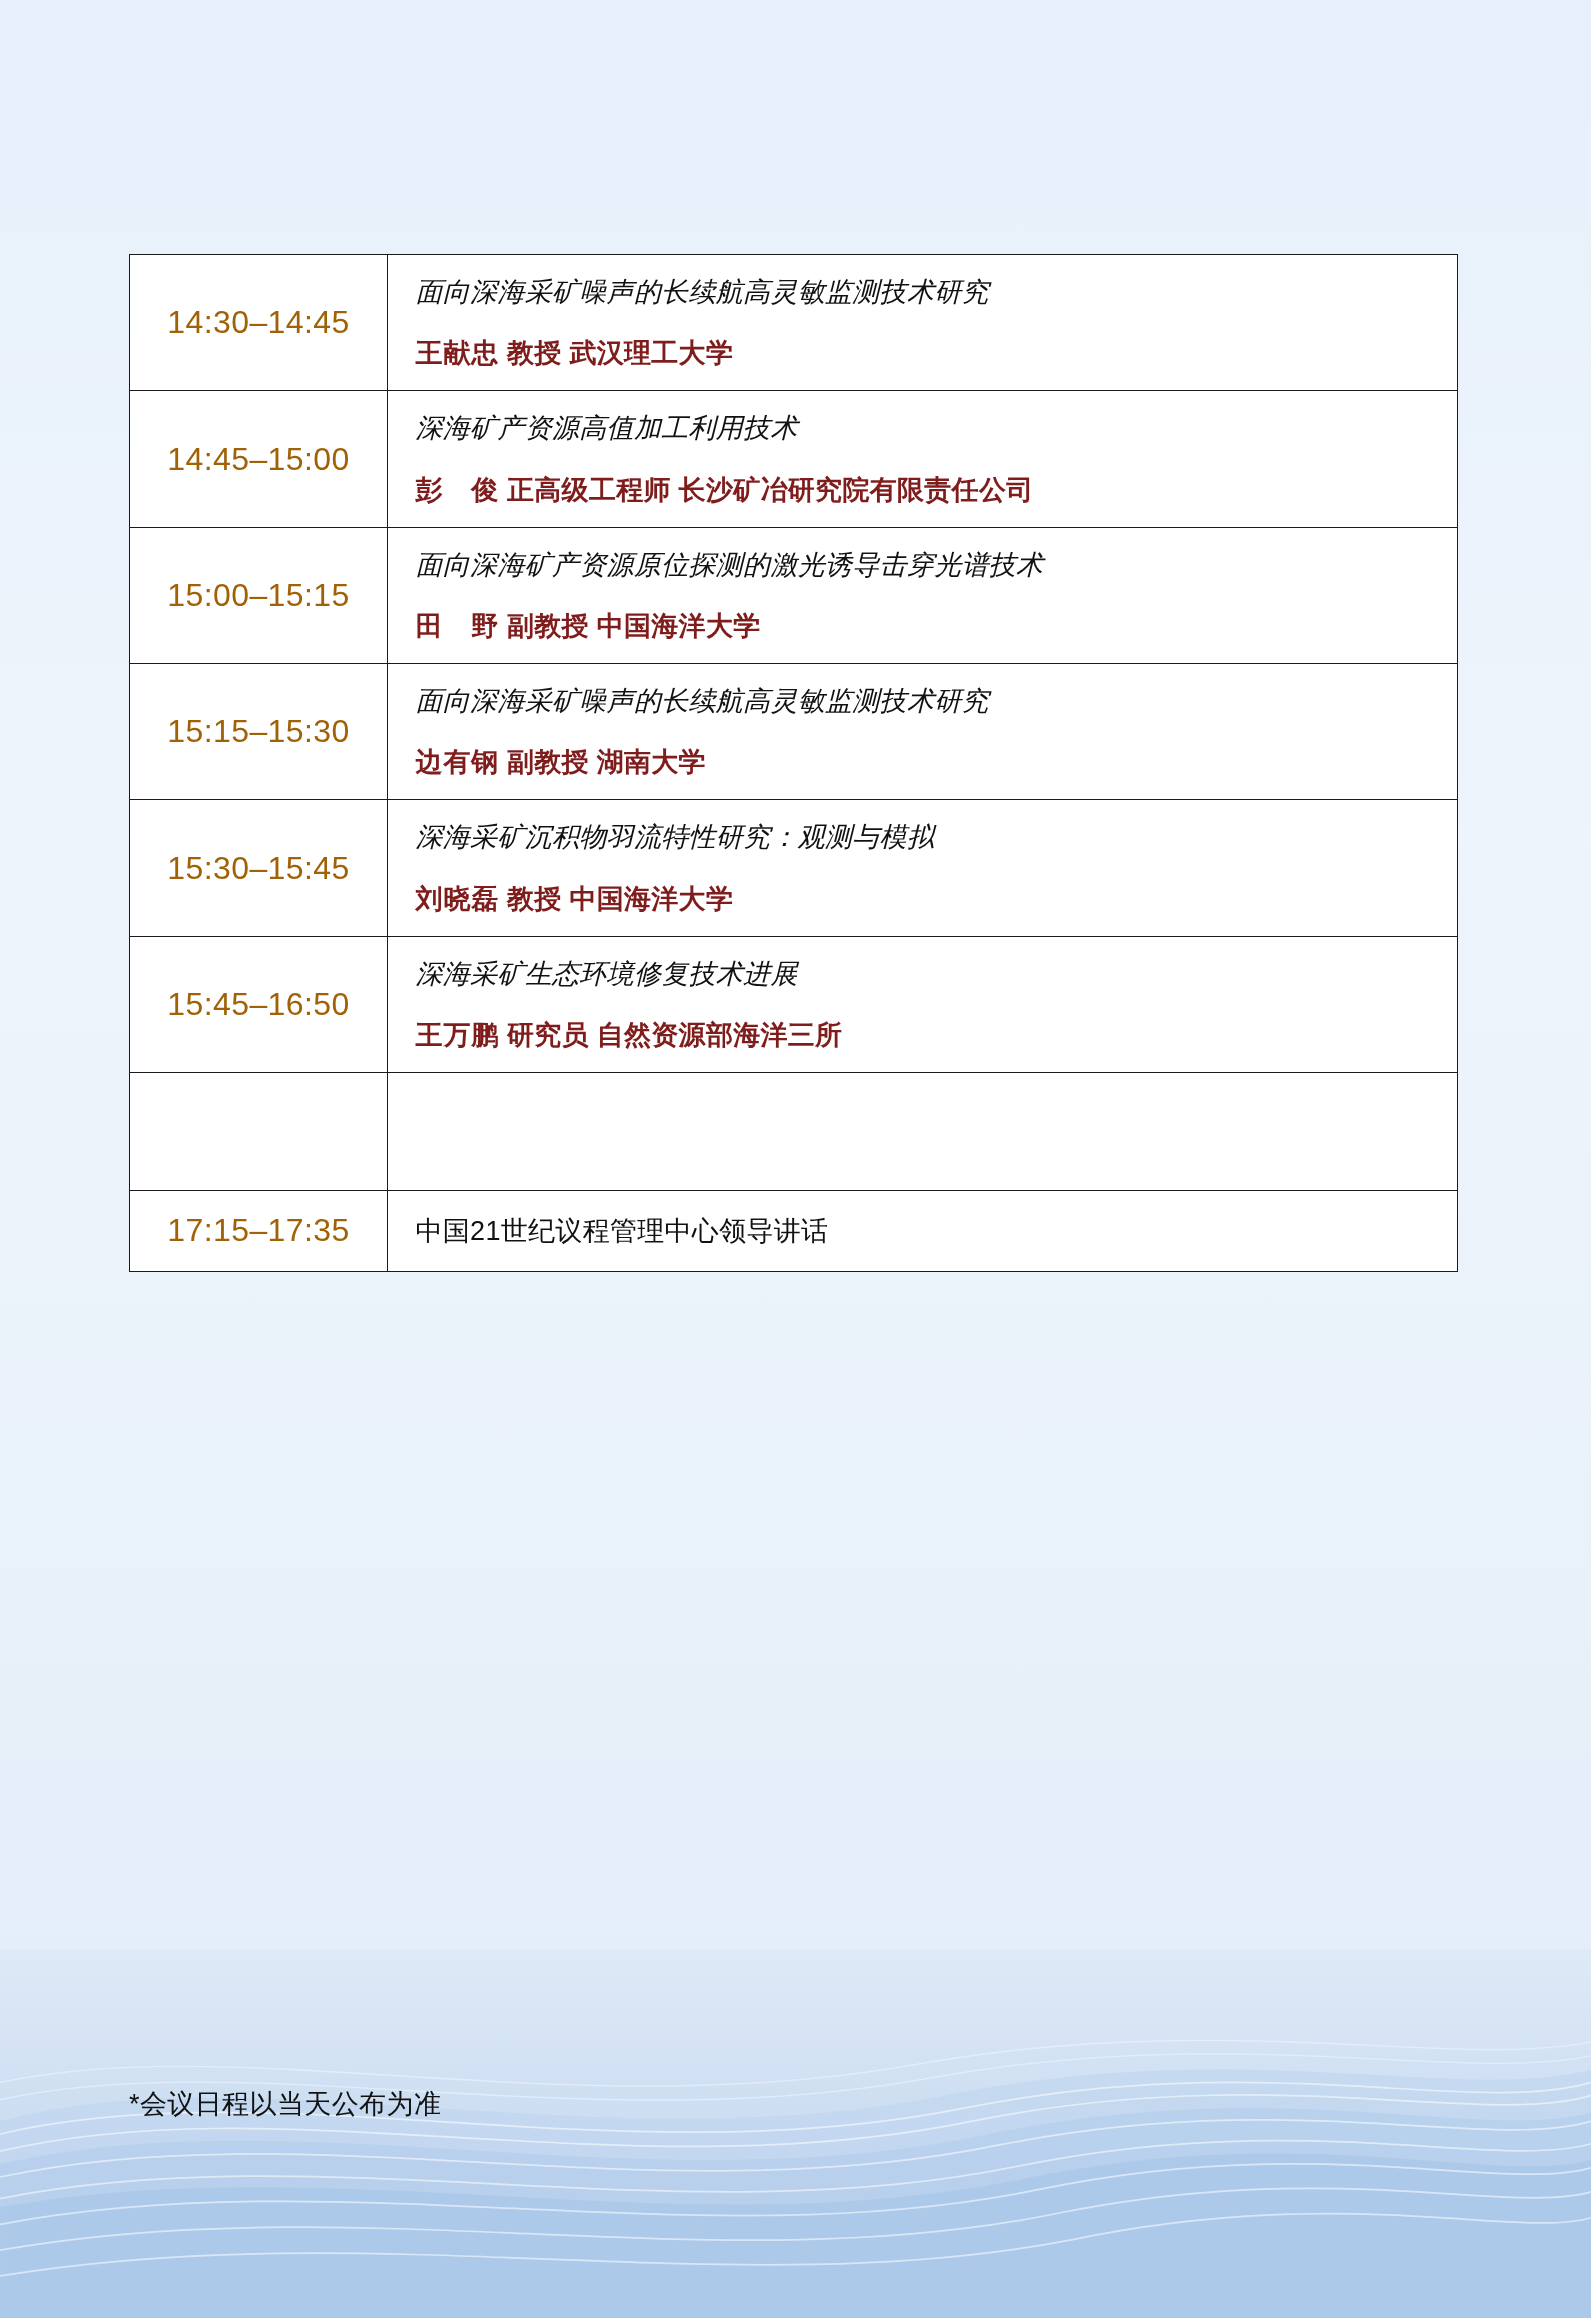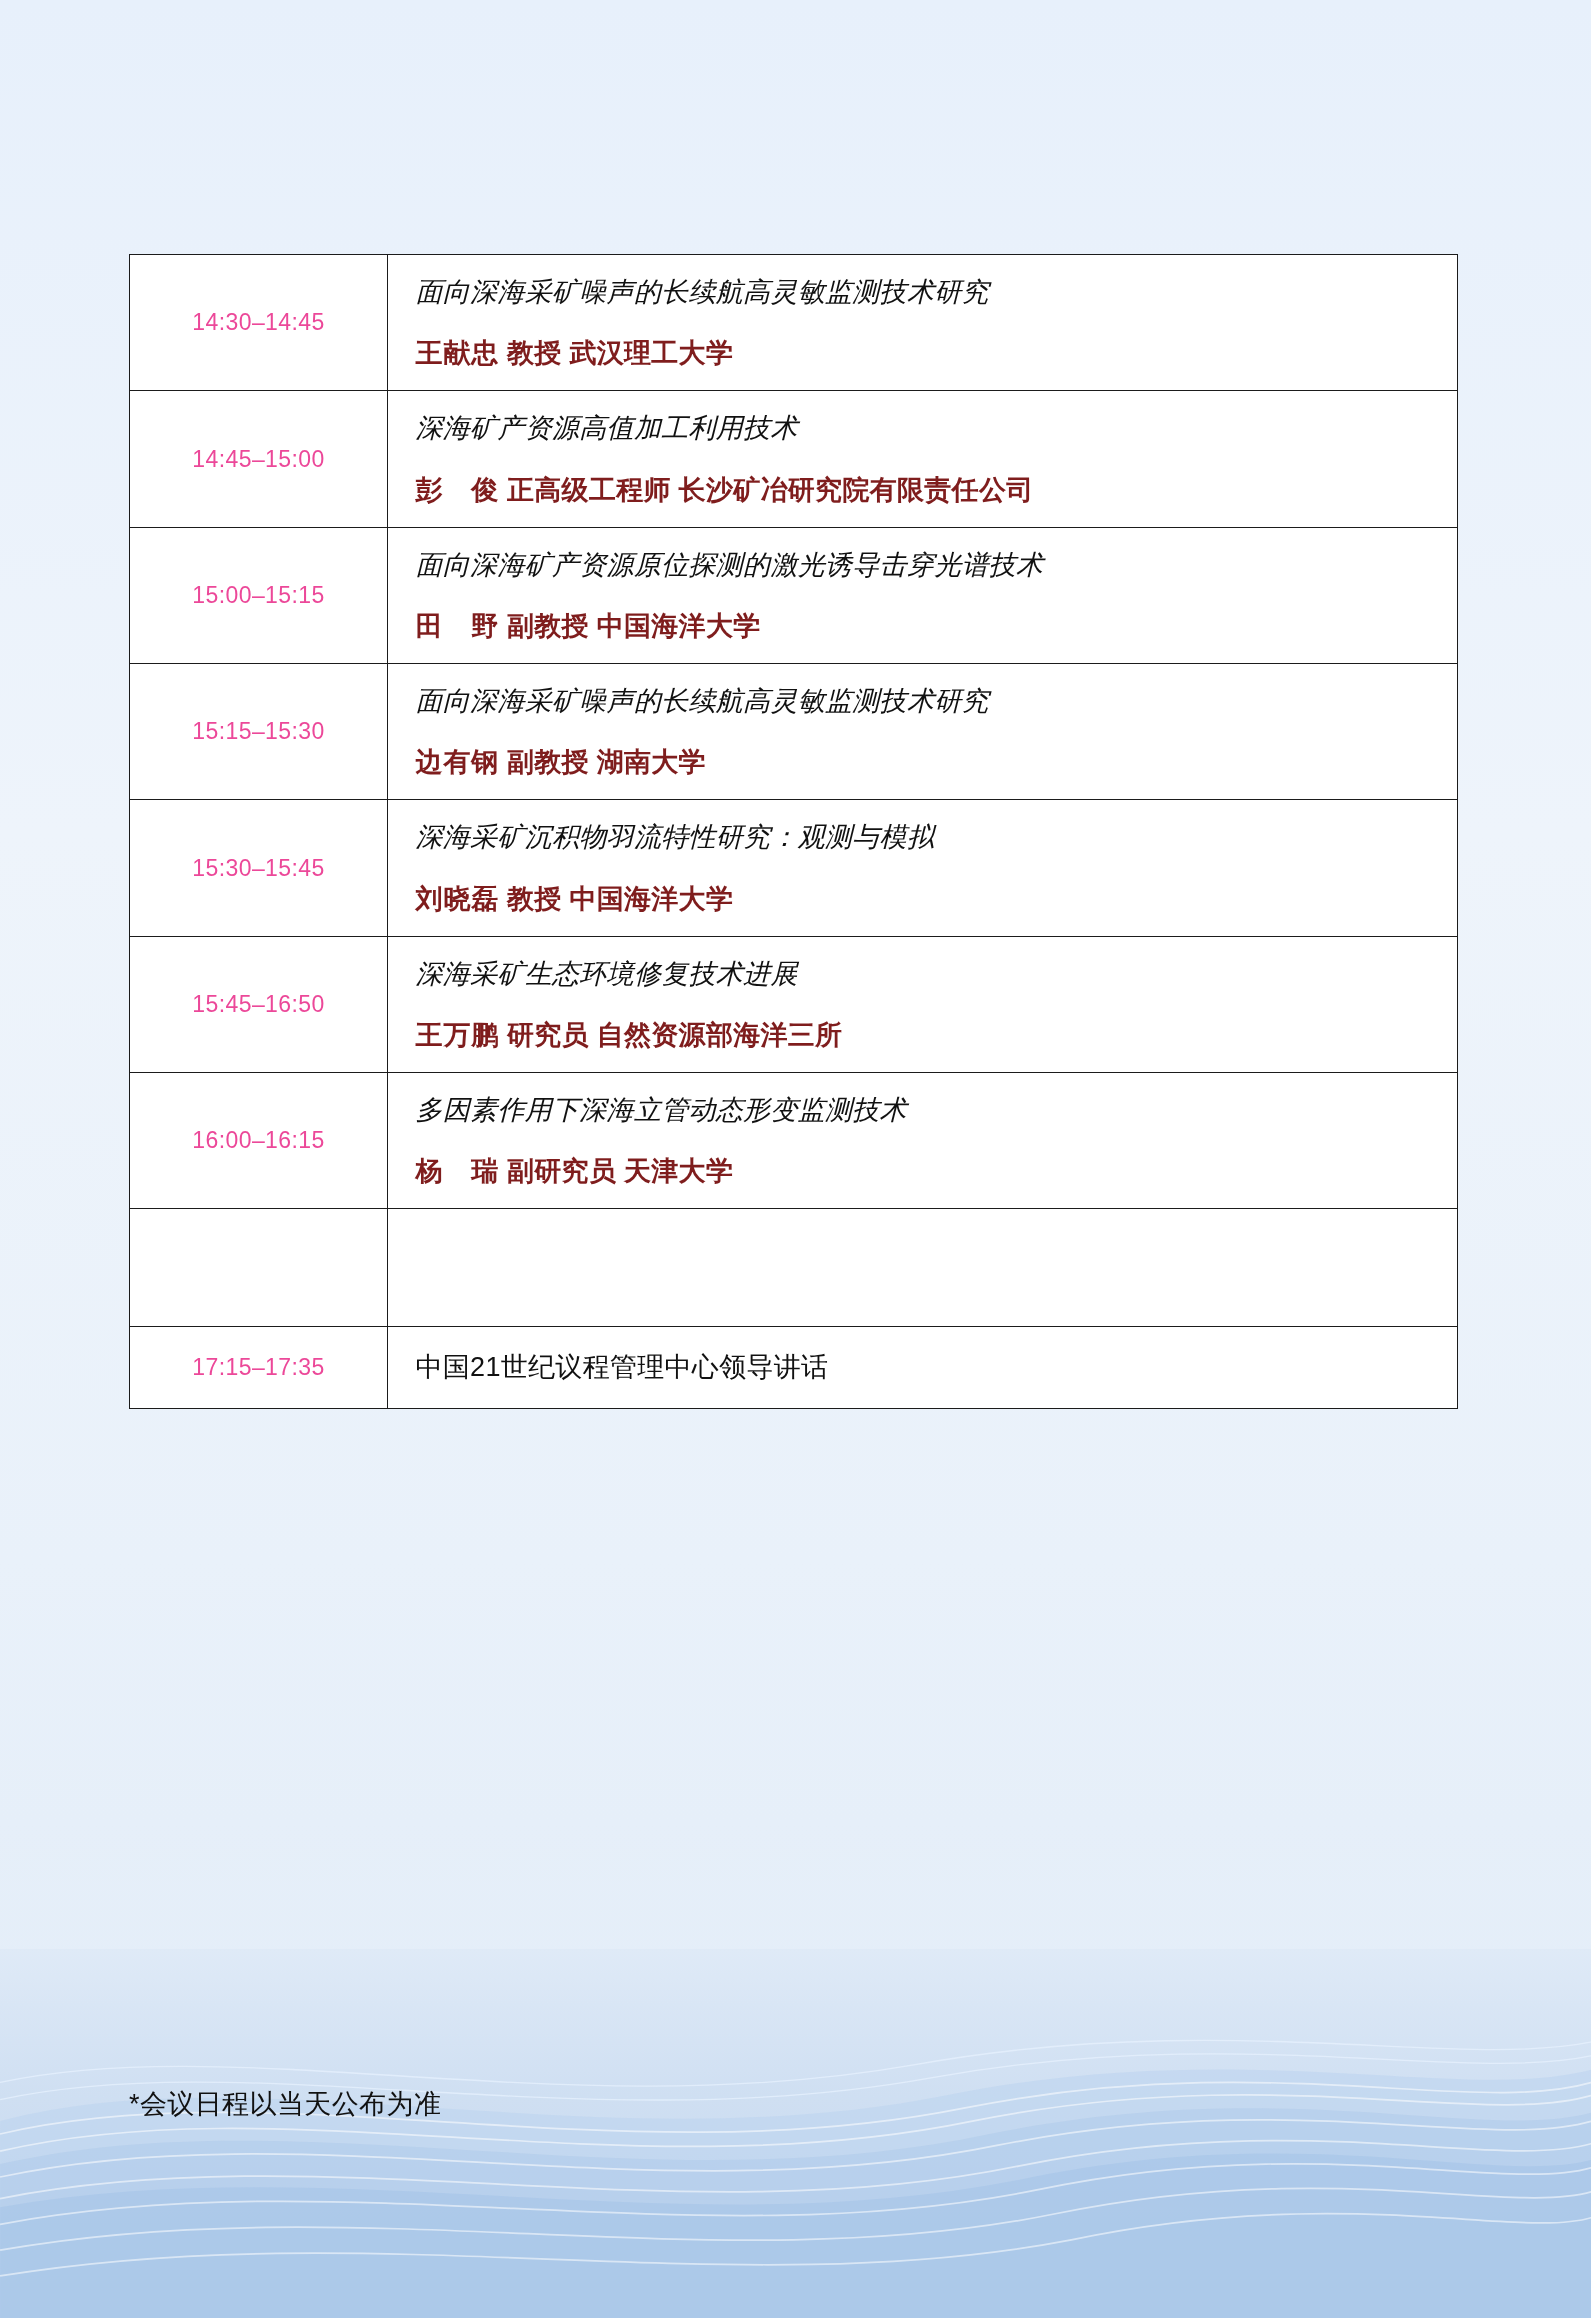--- a/index.html
+++ b/index.html
@@ -45,22 +45,22 @@
   }
   table.agenda td {
     border: 1.7px solid #1b1b1b;
     vertical-align: middle;
     background: #ffffff;
   }
   col.time-col { width: 258px; }
 
   .time {
     text-align: center;
-    font-size: 23px;
-    color: #ec4899;
+    font-size: 32px;
+    color: #a16207;
     letter-spacing: 0.4px;
     font-family: "Liberation Sans", sans-serif;
   }
   .content {
     padding: 19px 0 19px 27.5px;
   }
   .title-line {
     font-size: 27px;
     color: #111;
     line-height: 1.34;
@@ -211,30 +211,20 @@
         <td class="time">15:45–16:50</td>
         <td class="content">
           <div class="title-line">深海采矿生态环境修复技术进展</div>
           <div class="speaker-line">
             <span class="speaker-name">王万鹏</span>
             <span class="speaker-rest">研究员  自然资源部海洋三所</span>
           </div>
         </td>
       </tr>
 
-      <tr>
-        <td class="time">16:00–16:15</td>
-        <td class="content">
-          <div class="title-line">多因素作用下深海立管动态形变监测技术</div>
-          <div class="speaker-line">
-            <span class="speaker-name">杨　瑞</span>
-            <span class="speaker-rest">副研究员  天津大学</span>
-          </div>
-        </td>
-      </tr>
 
       <tr>
         <td class="band-left">
           <div>第三部分</div>
           <div>主题报告</div>
         </td>
         <td class="band-right">（五）专题研讨</td>
       </tr>
 
       <tr>

